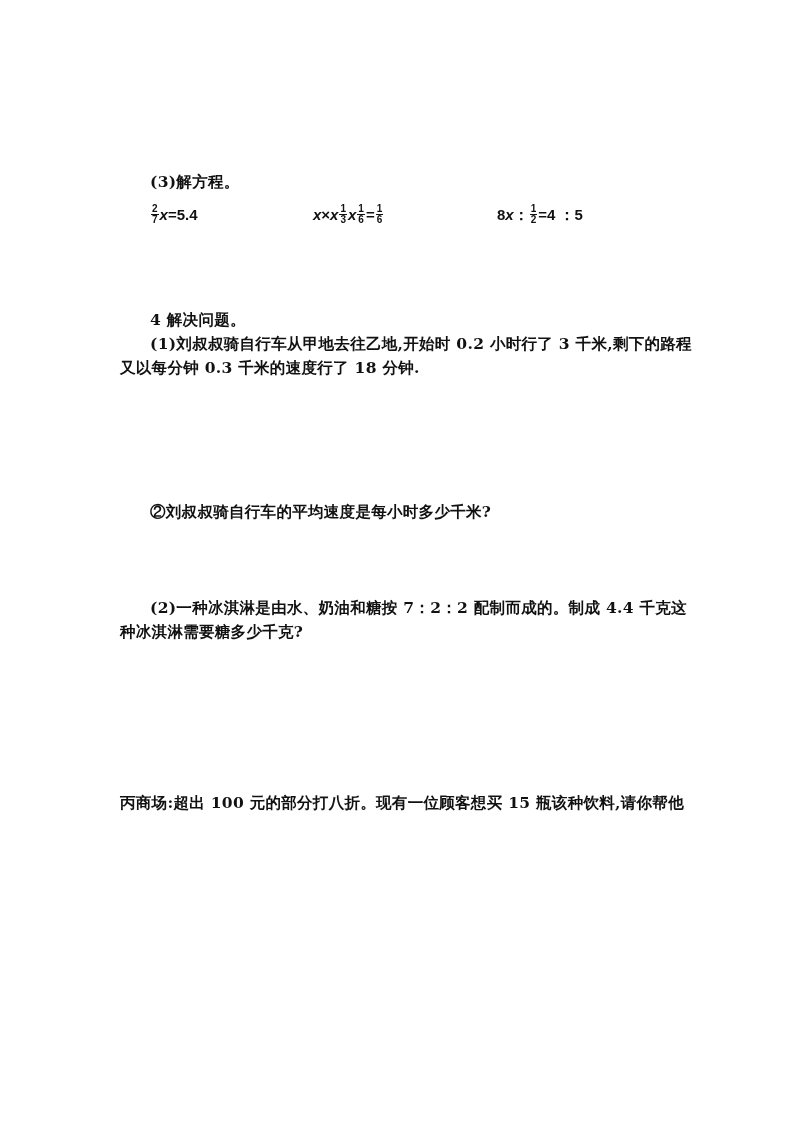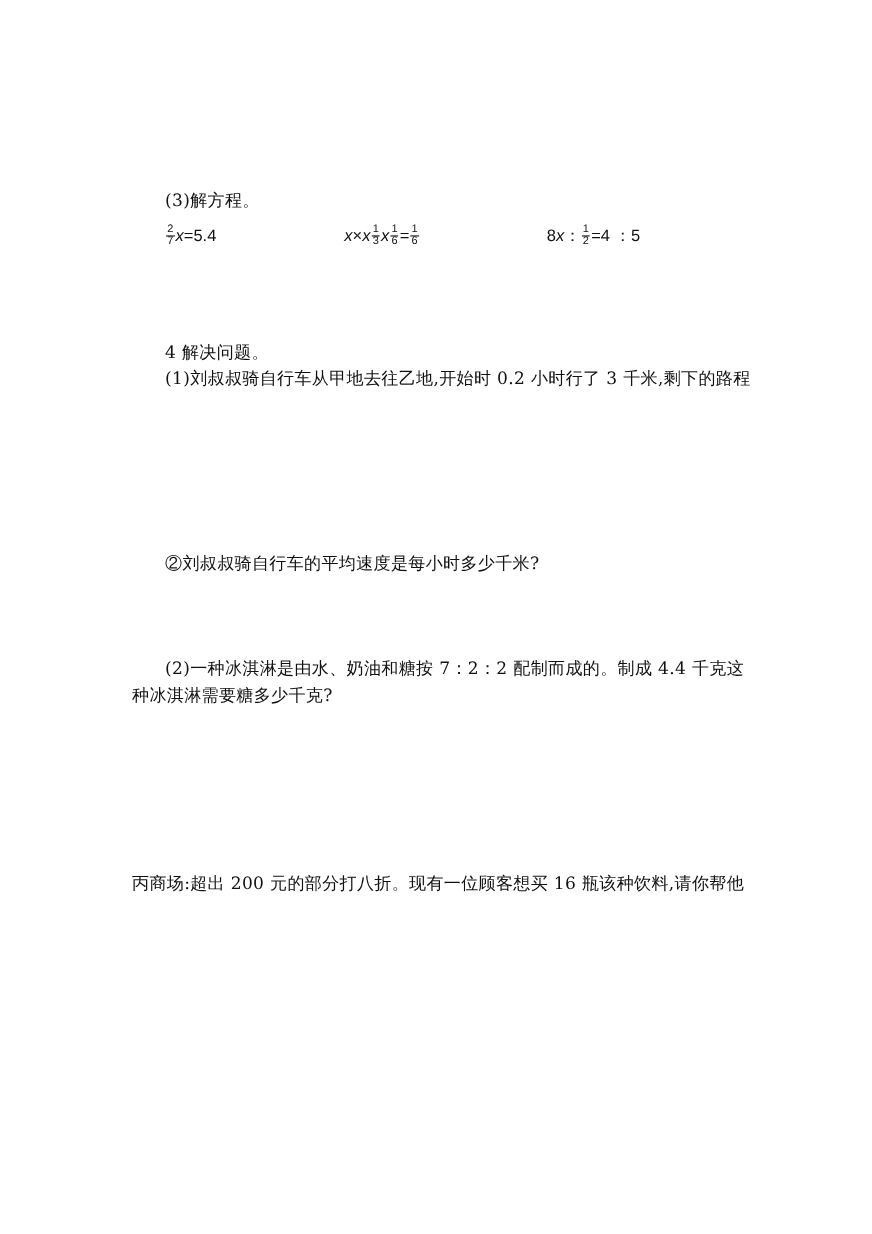--- a/index.html
+++ b/index.html
@@ -1,18 +1,18 @@
 <!DOCTYPE html>
 <html><head>
 <meta charset="utf-8">
 <style>
   html, body { margin: 0; padding: 0; background: #ffffff; }
   body { width: 793px; height: 1122px; position: relative; overflow: hidden;
          font-family: "DejaVu Serif", "Liberation Serif", serif; color: #111; }
-  .page { position: absolute; left: 0; top: 0; width: 793px; height: 1122px; }
+  .page { position: absolute; left: 0; top: 0; width: 793px; height: 1122px; font-weight: bold; }
   .line { position: absolute; font-size: 15.5px; line-height: 20px; white-space: nowrap; letter-spacing: 0.3px; }
   .eq { position: absolute; font-family: "Liberation Sans", "DejaVu Sans", sans-serif; font-size: 15px; line-height: 20px; display: flex; align-items: center; white-space: nowrap; }
   .frac { display: inline-flex; flex-direction: column; align-items: center; font-size: 10px; line-height: 10px; margin: 0 1px; vertical-align: middle; }
   .frac .num { border-bottom: 1px solid #111; padding: 0 1px; }
   .frac .den { padding: 0 1px; }
   .var { font-style: italic; }
 </style>
 </head>
 <body>
 
@@ -56,21 +56,22 @@
     <span class="frac">
       <span class="num">1</span>
       <span class="den">2</span>
     </span>
     <span>=4 ：5</span>
   </div>
 
   <div class="line" style="left:150px; top:310px;text-align:center;">4 解决问题。</div>
 
   <div class="line" style="left:150px; top:334px;">(1)刘叔叔骑自行车从甲地去往乙地,开始时 0.2 小时行了 3 千米,剩下的路程</div>
+  <div class="line" style="left:120px; top:358px;">又以每分钟 0.3 千米的速度行了 18 分钟.</div>
 
   <div class="line" style="left:150px; top:502px;">②刘叔叔骑自行车的平均速度是每小时多少千米?</div>
 
   <div class="line" style="left:150px; top:598px;text-align:center;">(2)一种冰淇淋是由水、奶油和糖按 7：2：2 配制而成的。制成 4.4 千克这</div>
   <div class="line" style="left:120px; top:622px;">种冰淇淋需要糖多少千克?</div>
 
-  <div class="line" style="left:120px; top:793px;">丙商场:超出 200 元的部分打八折。现有一位顾客想买 16 瓶该种饮料,请你帮他</div>
+  <div class="line" style="left:120px; top:793px;">丙商场:超出 100 元的部分打八折。现有一位顾客想买 15 瓶该种饮料,请你帮他</div>
 
 </div>
 
 </body></html>

